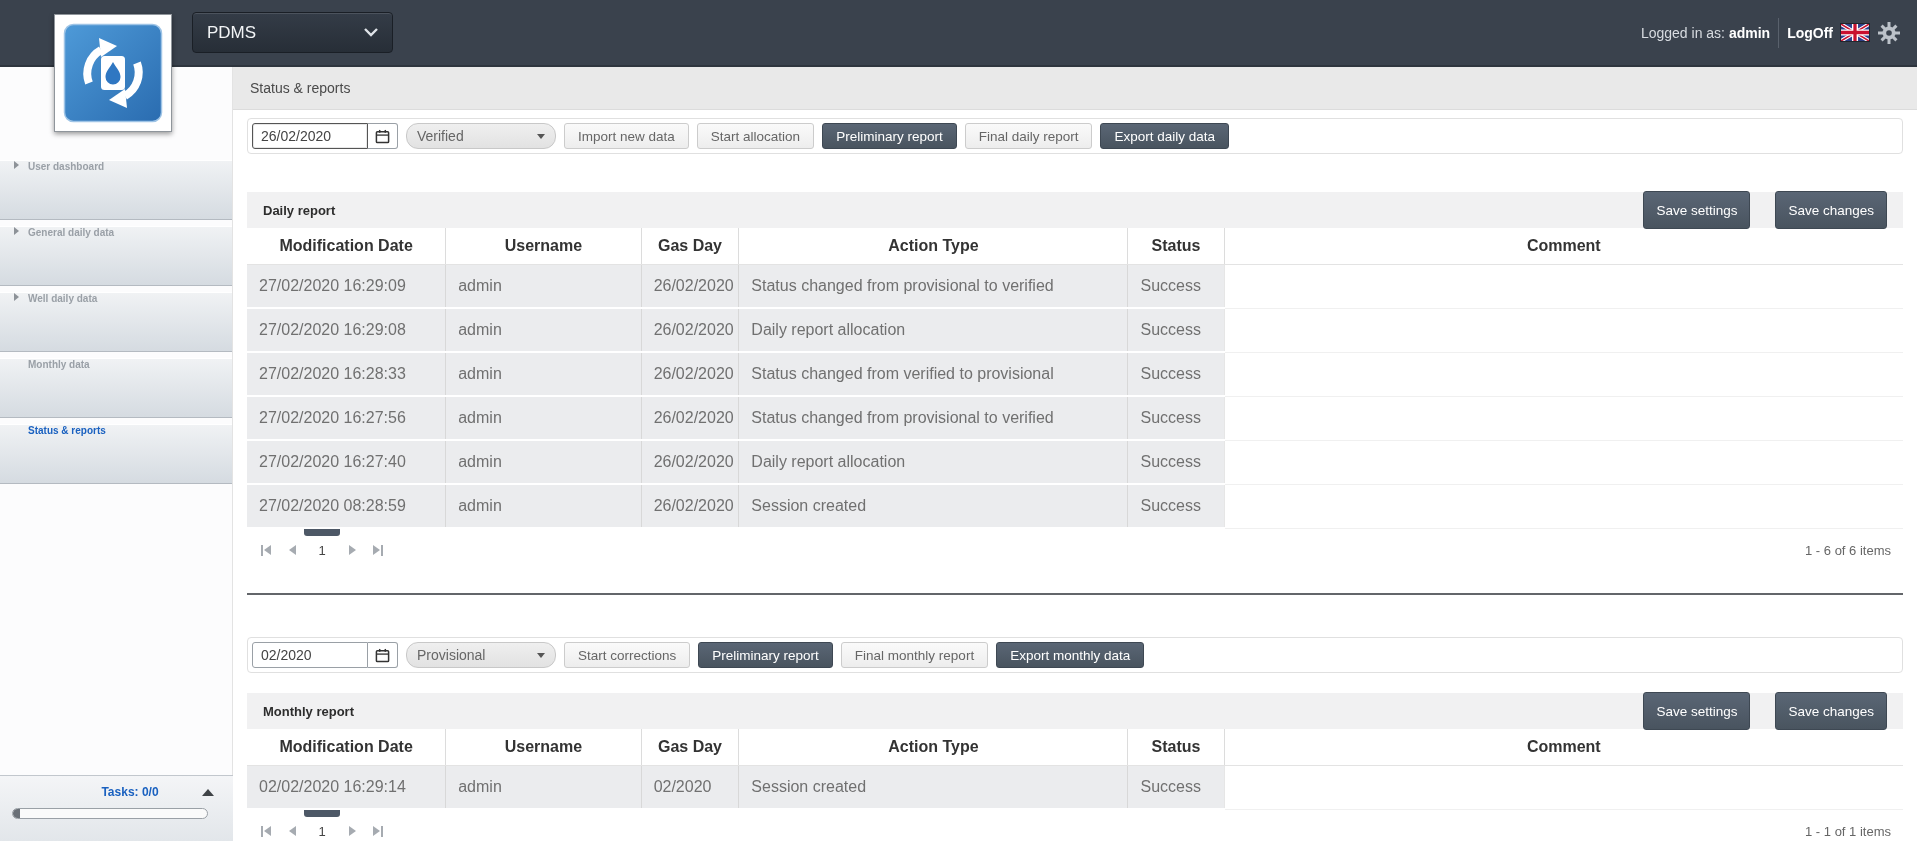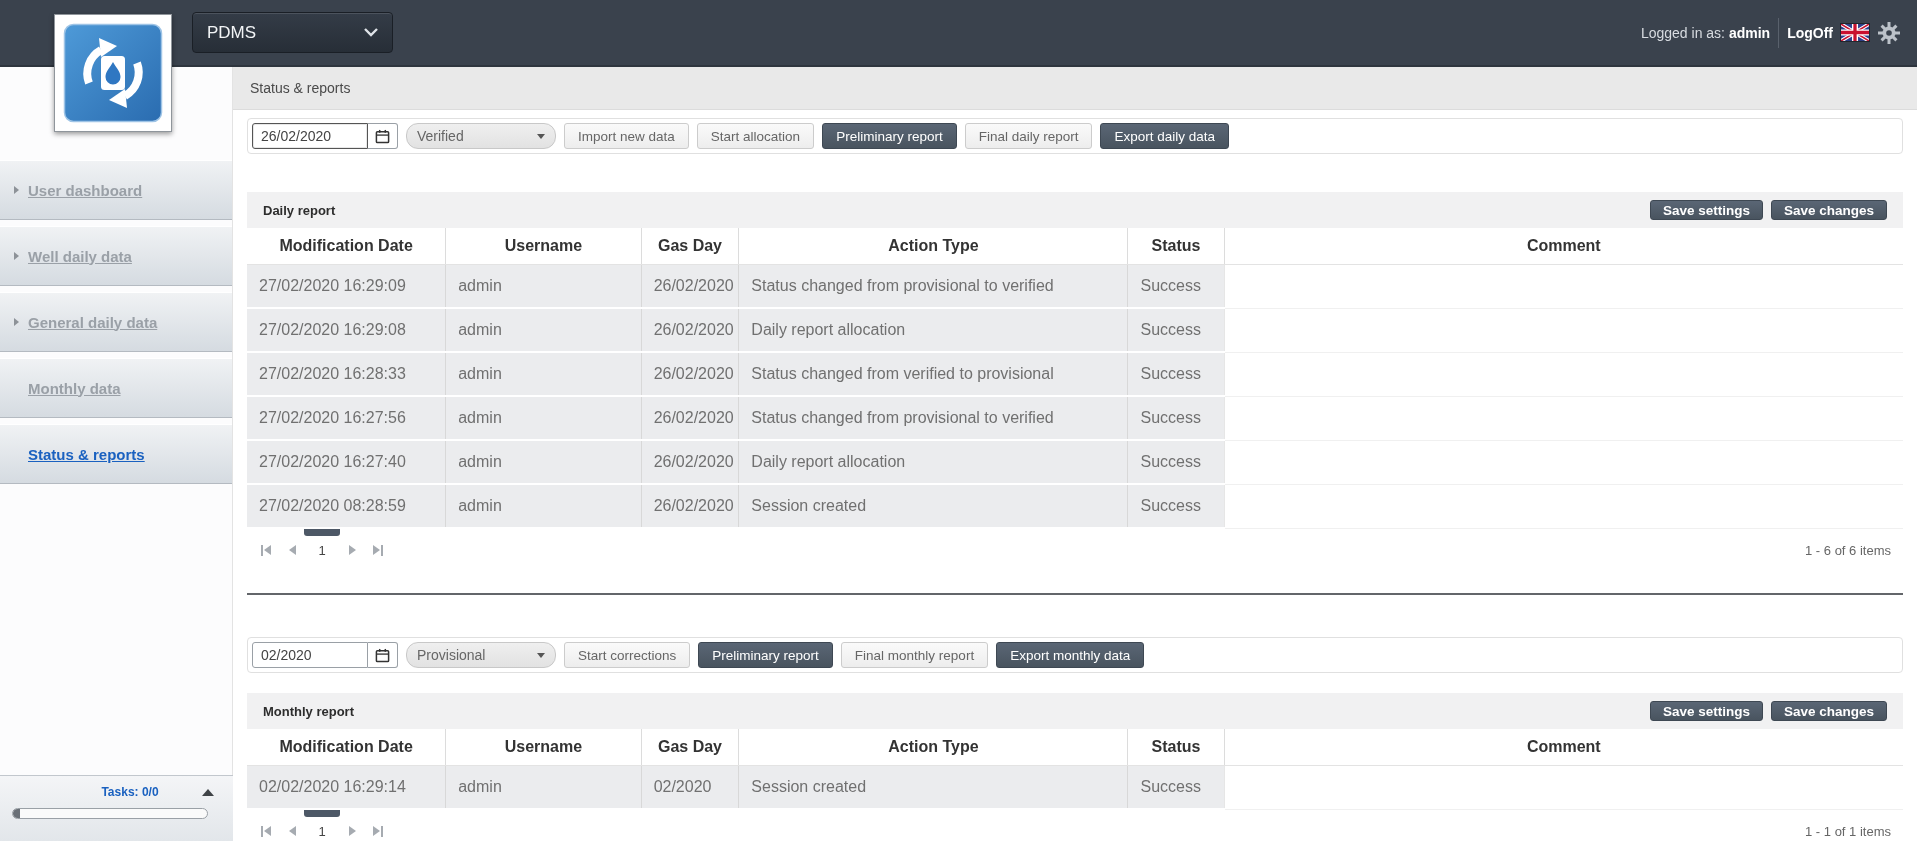--- a/index.html
+++ b/index.html
@@ -47,24 +47,23 @@
   
   .sidebar {
     position:absolute; left:0; top:67px; width:233px; bottom:0;
     background:#fcfcfd; border-right:1px solid #e3e3e3;
   }
   .side-items { margin-top:93px; }
   .side-item {
     height:60px; margin-bottom:6px;
     background:linear-gradient(#f0f2f4,#d5dbe1);
     border-top:1px solid #fff; border-bottom:1px solid #b4bac1;
-    display:flex; align-items:center; padding-left:14px;
-    font-weight:bold; font-size:15px; color:#9aa0a7;
+    display:flex; padding-left:14px;
+    font-weight:bold; font-size:10px; color:#9aa0a7;
     cursor:pointer;
-    text-decoration:underline;
   }
   .side-item.no-arrow { padding-left:28px; }
   .side-item.active { color:var(--accent,#1a61c0); }
   .side-arrow {
     width:0; height:0; border-left:5px solid #8d9298;
     border-top:4px solid transparent; border-bottom:4px solid transparent;
     margin-right:9px;
   }
 
   .tasks {
@@ -130,23 +129,23 @@
   }
 
   .section-band {
     margin-top:38px; height:36px; background:#f1f1f2;
     display:flex; align-items:center; padding:0 16px;
   }
   .section-band.m { margin-top:20px; }
   .section-title { font-size:13px; font-weight:bold; color:#2d2d2d; }
   .band-actions { margin-left:auto; display:flex; gap:8px; }
   .save-btn {
-    height:20px; padding:0 12px; border-radius:3px; font-family:inherit;
+    height:38px; padding:0 12px; border-radius:3px; font-family:inherit;
     background:linear-gradient(var(--primary-top,#5a6675),var(--primary-bot,#49545f));
-    border:1px solid #3e4853; color:#fff; font-weight:bold; font-size:13.5px; cursor:pointer;
+    border:1px solid #3e4853; color:#fff; font-weight:normal; font-size:13.5px; cursor:pointer;margin-left:17px;
   }
 
   table.grid { width:100%; border-collapse:collapse; table-layout:fixed; font-size:16px; }
   table.grid thead th {
     height:36px; background:#fff; color:#333; font-weight:bold; text-align:center;
     border-left:1px solid #dcdcdc; border-bottom:1px solid #e3e3e3; cursor:pointer;
   }
   table.grid thead th:first-child { border-left:none; }
   table.grid tbody td {
     height:44px; background:var(--rowbg,#ebecee); color:#707070;
@@ -232,25 +231,25 @@
 </div>
 
 <div class="sidebar">
   <div class="side-items">
       <div class="side-item">
         <span class="side-arrow"></span>
         <span>User dashboard</span>
       </div>
       <div class="side-item">
         <span class="side-arrow"></span>
-        <span>Well daily data</span>
+        <span>General daily data</span>
       </div>
       <div class="side-item">
         <span class="side-arrow"></span>
-        <span>General daily data</span>
+        <span>Well daily data</span>
       </div>
       <div class="side-item no-arrow">
         <span>Monthly data</span>
       </div>
       <div class="side-item no-arrow active">
         <span>Status &amp; reports</span>
       </div>
     </div>
   <div class="tasks">
     <div class="tasks-row">

